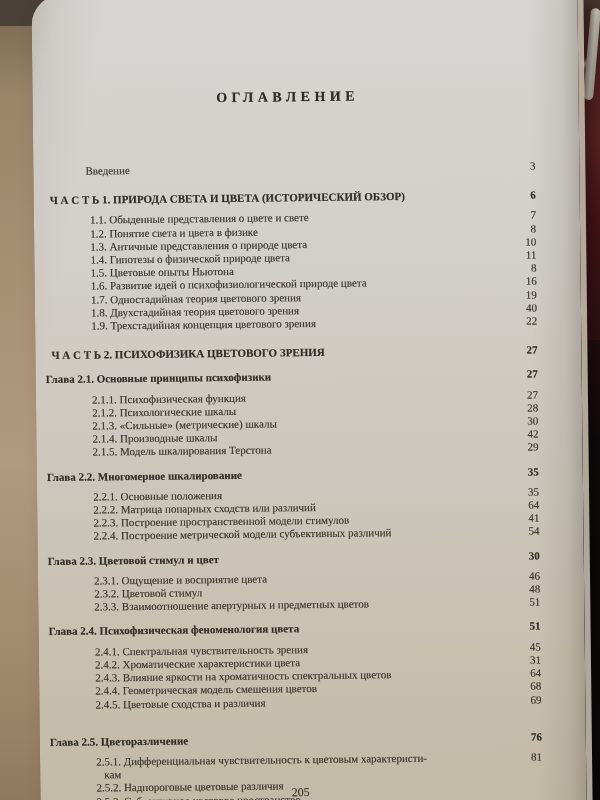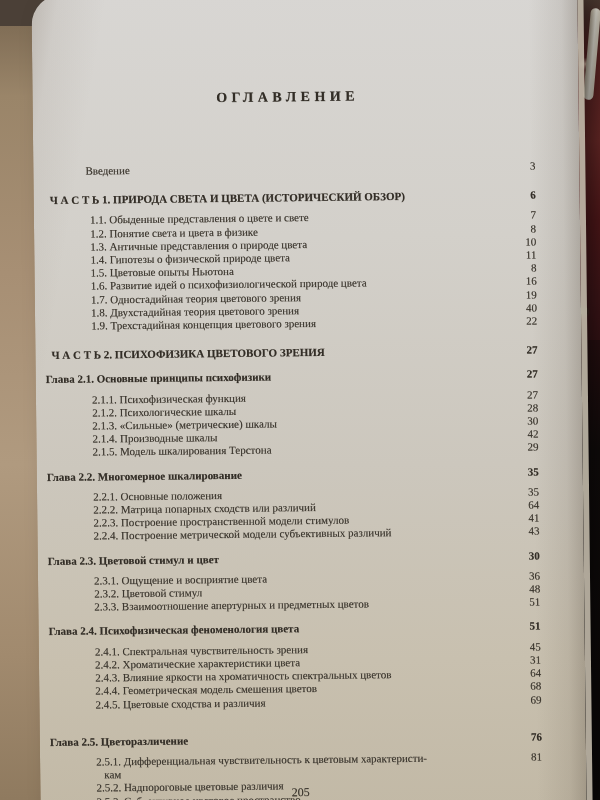--- a/index.html
+++ b/index.html
@@ -146,29 +146,29 @@
           <div class="row section">
             <span class="lbl">2.2.2. Матрица попарных сходств или различий</span>
             <span class="pg">64</span>
           </div>
           <div class="row section">
             <span class="lbl">2.2.3. Построение пространственной модели стимулов</span>
             <span class="pg">41</span>
           </div>
           <div class="row section">
             <span class="lbl">2.2.4. Построение метрической модели субъективных различий</span>
-            <span class="pg">43</span>
+            <span class="pg">54</span>
           </div>
           <div class="row chapter">
             <span class="lbl">Глава 2.3. Цветовой стимул и цвет</span>
             <span class="pg">30</span>
           </div>
           <div class="row section">
             <span class="lbl">2.3.1. Ощущение и восприятие цвета</span>
-            <span class="pg">36</span>
+            <span class="pg">46</span>
           </div>
           <div class="row section">
             <span class="lbl">2.3.2. Цветовой стимул</span>
             <span class="pg">48</span>
           </div>
           <div class="row section">
             <span class="lbl">2.3.3. Взаимоотношение апертурных и предметных цветов</span>
             <span class="pg">51</span>
           </div>
           <div class="row chapter">

